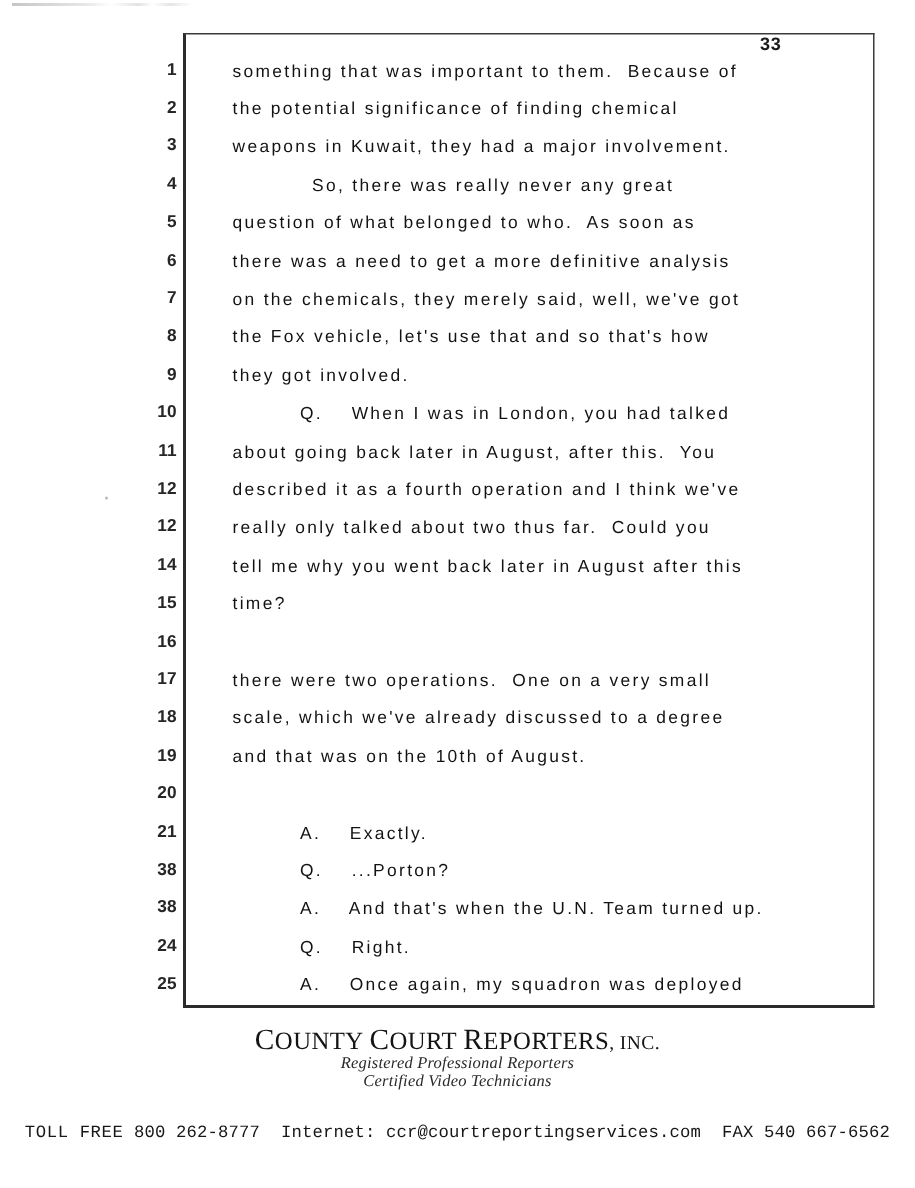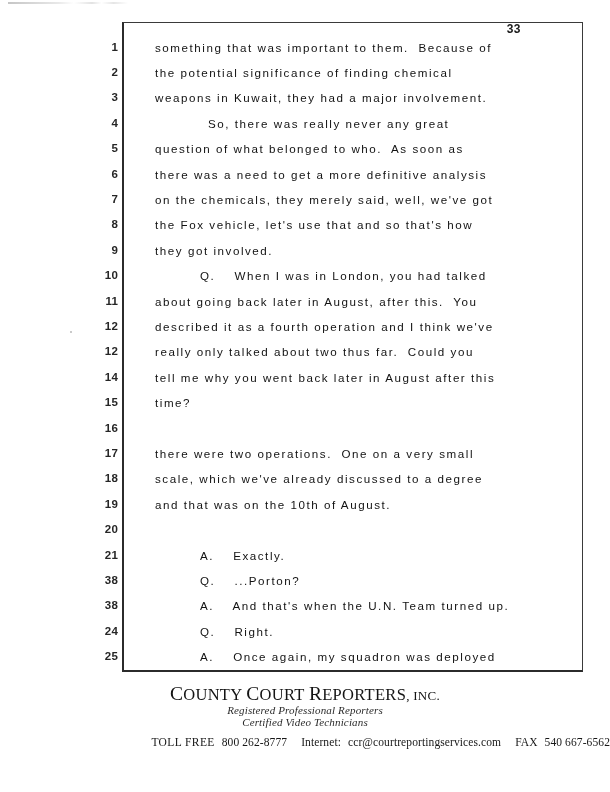--- a/index.html
+++ b/index.html
@@ -136,26 +136,25 @@
   }
   .firm-subline {
     font-family: "Liberation Serif", serif;
     font-style: italic;
     font-size: 11px;
     color: #2a2a2a;
     line-height: 11.5px;
     letter-spacing: 0.15px;
   }
   #contact-line {
-    margin-top: 8px;
-    font-family: Liberation Serif, serif;
+    margin-top: 22px;
+    font-family: Liberation Mono, monospace;
     font-size: 11.5px;
     color: #171717;
     letter-spacing: 0.1px;
-    text-align: right;
   }
   #contact-line .seg {
     white-space: nowrap;
   }
   #contact-line .gap {
     display: inline-block;
     width: 14px;
   }
   #contact-line .gap-sm {
     display: inline-block;

